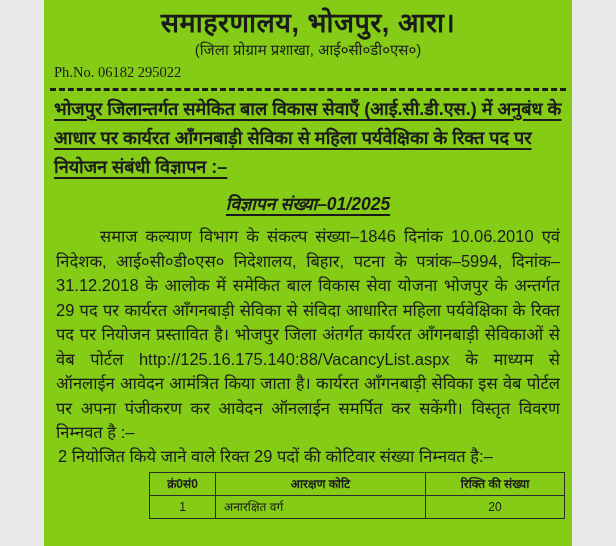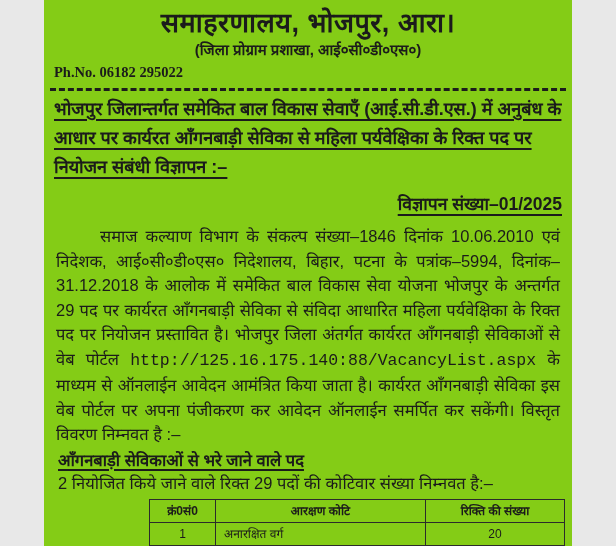--- a/index.html
+++ b/index.html
@@ -18,67 +18,68 @@
   .title {
     text-align: center;
     font-size: 27px;
     font-weight: bold;
     line-height: 34px;
     letter-spacing: 0.5px;
   }
   .subtitle {
     text-align: center;
     font-size: 15px;
-    font-weight: bold;
+    font-weight: normal;
     line-height: 20px;
   }
   .contact-row {
     display: flex;
     justify-content: space-between;
     align-items: flex-end;
     font-family: "Liberation Serif", "DejaVu Serif", serif;
-    font-weight: bold;
+    font-weight: normal;
     font-size: 14.5px;
     margin-top: 4px;
     padding: 0 2px 0 0;
   }
   .contact-row .email { margin-right: 6px; }
   .dashed-rule {
     border: 0;
     border-top: 3px dashed #1c1c1c;
     margin: 7px -4px 4px -4px;
   }
   .notice-heading {
     font-size: 18px;
     font-weight: bold;
     line-height: 29px;
     text-decoration: underline;
     text-underline-offset: 4px;
     text-decoration-thickness: 1.5px;
     margin-top: 2px;
   }
   .advert-no-wrap {
-    text-align: right;
+    text-align: center;
     margin-top: 9px;
+    font-style: italic;
   }
   .advert-no {
     font-size: 17.5px;
     font-weight: bold;
     text-decoration: underline;
     text-underline-offset: 4px;
     text-decoration-thickness: 1.5px;
   }
   .body-para {
     margin: 9px 2px 0 2px;
     font-size: 16.5px;
     line-height: 24.5px;
     text-align: justify;
     text-indent: 44px;
   }
-  .url { font-family: Liberation Mono, monospace; }
+  .url { font-family: Liberation Sans, sans-serif; }
   .section-heading {
     margin: 2px 0 0 4px;
     font-size: 16.5px;
     font-weight: bold;
     text-decoration: underline;
     text-underline-offset: 3px;
     text-decoration-thickness: 1.5px;
     line-height: 23px;
   }
   .list-item {
@@ -122,21 +123,20 @@
   <div class="dashed-rule"></div>
 
   <div class="notice-heading">भोजपुर जिलान्तर्गत समेकित बाल विकास सेवाएँ (आई.सी.डी.एस.) में अनुबंध के आधार पर कार्यरत आँगनबाड़ी सेविका से महिला पर्यवेक्षिका के रिक्त पद पर नियोजन संबंधी विज्ञापन :–</div>
 
   <div class="advert-no-wrap">
     <span class="advert-no">विज्ञापन संख्या–01/2025</span>
   </div>
 
   <p class="body-para"><span>समाज कल्याण विभाग के संकल्प संख्या–1846 दिनांक 10.06.2010 एवं निदेशक, आई०सी०डी०एस० निदेशालय, बिहार, पटना के पत्रांक–5994, दिनांक–31.12.2018 के आलोक में समेकित बाल विकास सेवा योजना भोजपुर के अन्तर्गत 29 पद पर कार्यरत आँगनबाड़ी सेविका से संविदा आधारित महिला पर्यवेक्षिका के रिक्त पद पर नियोजन प्रस्तावित है। भोजपुर जिला अंतर्गत कार्यरत आँगनबाड़ी सेविकाओं से वेब पोर्टल </span><span class="url">http://125.16.175.140:88/VacancyList.aspx</span><span> के माध्यम से ऑनलाईन आवेदन आमंत्रित किया जाता है। कार्यरत आँगनबाड़ी सेविका इस वेब पोर्टल पर अपना पंजीकरण कर आवेदन ऑनलाईन समर्पित कर सकेंगी। विस्तृत विवरण निम्नवत है :–</span></p>
 
-  <div class="section-heading">आँगनबाड़ी सेविकाओं से भरे जाने वाले पद</div>
 
   <div class="list-item">2 नियोजित किये जाने वाले रिक्त 29 पदों की कोटिवार संख्या निम्नवत है:–</div>
 
   <table class="quota-table">
     <colgroup>
       <col class="col-sn">
         <col class="col-cat">
         <col class="col-vac">
     </colgroup>
     <thead>

